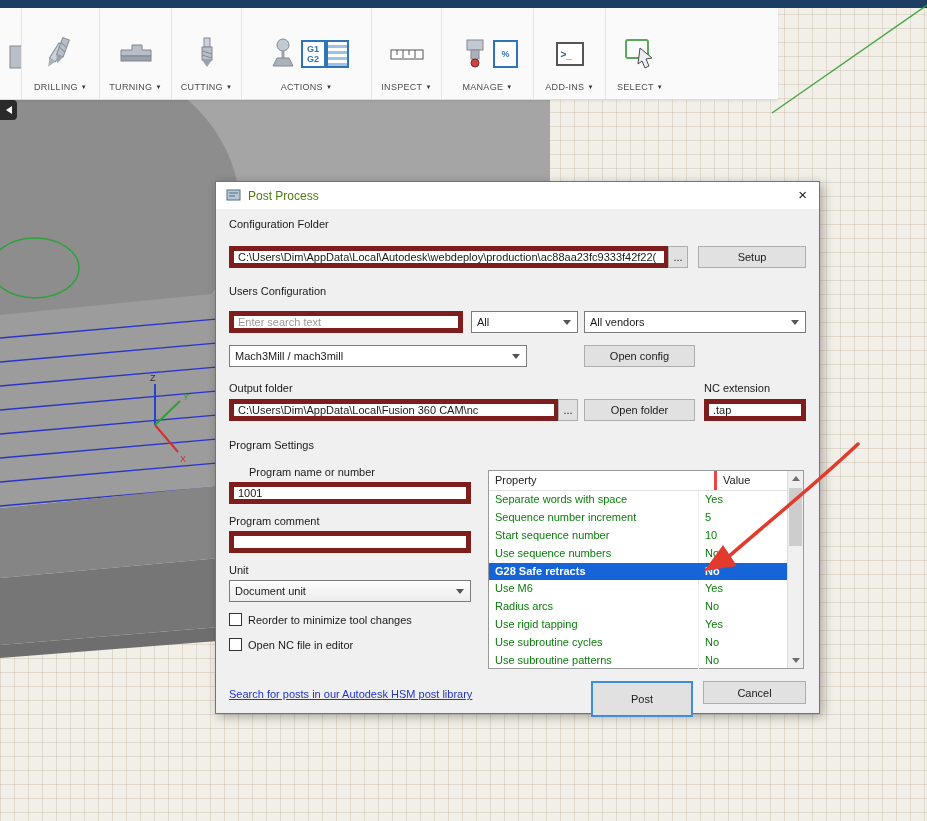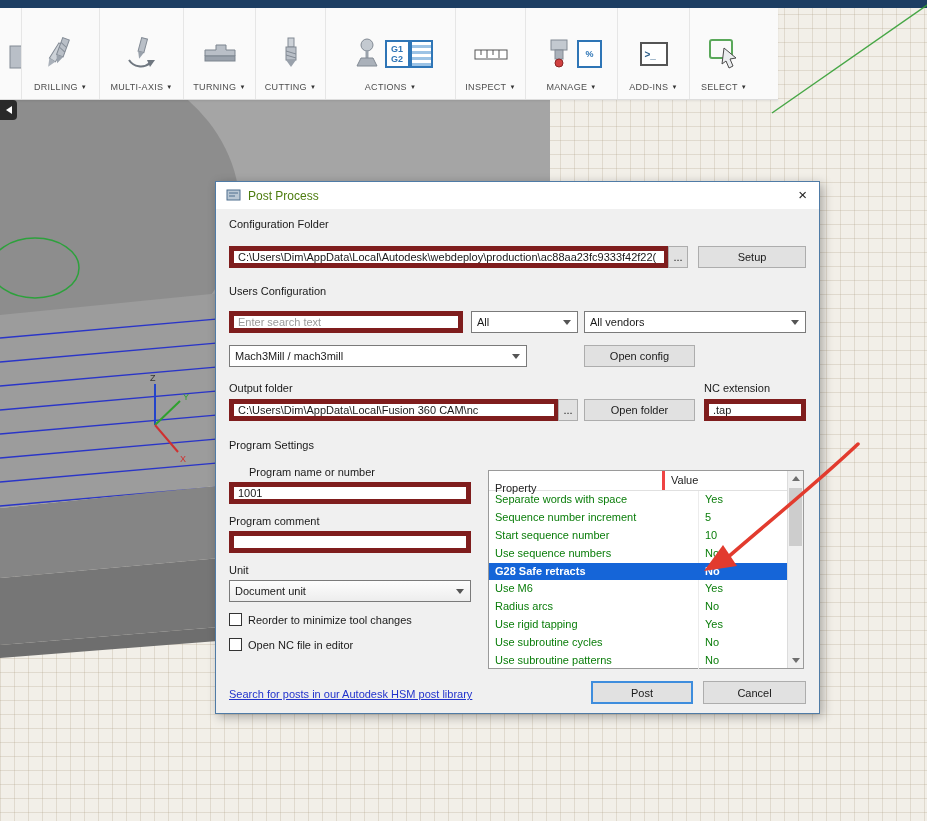--- a/index.html
+++ b/index.html
@@ -90,21 +90,21 @@
 
   .chk { position:absolute; display:flex; align-items:center; gap:6px; cursor:pointer; }
   .chk-reorder { left:13px; top:431px; }
   .chk-opennc { left:13px; top:456px; }
   .chk .box { width:13px; height:13px; background:#fff; border:1px solid #333; }
 
   
   .ptable { position:absolute; left:272px; top:288px; width:316px; height:199px; background:#fff;
     border:1px solid #9a9a9a; }
   .thead { display:flex; height:20px; border-bottom:1px solid #e0e0e0; background:#fff; }
-  .thead .hp { width:176px; padding:11px 0 0 6px; border-right:3px solid #ef4444; color:#222; }
+  .thead .hp { width:228px; padding:3px 0 0 6px; border-right:3px solid #ef4444; color:#222; }
   .thead .hv { flex:1; padding:3px 0 0 6px; color:#222; }
   .trow { display:flex; height:17.9px; line-height:17.9px; color:#0a7d0a; }
   .trow .tcell-p { width:210px; padding-left:6px; border-right:1px solid #ececec;
     overflow:hidden; white-space:nowrap; }
   .trow .tcell-v { flex:1; padding-left:6px; overflow:hidden; white-space:nowrap; }
   .trow.selected { background:#1565d8; color:#fff; font-weight:bold; }
   .trow.selected .tcell-p { border-right-color:transparent; }
   .tbody { width:298px; }
   .sbar { position:absolute; right:0; top:0; bottom:0; width:16px; background:#f0f0f0;
     border-left:1px solid #dcdcdc; }
@@ -112,21 +112,21 @@
     display:flex; align-items:center; justify-content:center; cursor:pointer; }
   .sb-up { top:0; } .sb-down { bottom:0; }
   .sb-up .tri { width:0; height:0; border-left:4px solid transparent; border-right:4px solid transparent;
     border-bottom:5px solid #6e6e6e; }
   .sb-down .tri { width:0; height:0; border-left:4px solid transparent; border-right:4px solid transparent;
     border-top:5px solid #6e6e6e; }
   .sb-thumb { position:absolute; left:1px; top:17px; width:13px; height:58px; background:#cdcdcd; cursor:pointer; }
 
   .lnk-library { position:absolute; left:13px; top:506px; color:#2233cc; text-decoration:underline;
     font-size:11px; cursor:pointer; }
-  .btn-post { left:375px; top:499px; width:102px; height:23px; border:2px solid #3e8ddd; }
+  .btn-post { left:375px; top:499px; width:102px; height:36px; border:2px solid #3e8ddd; }
   .btn-cancel { left:487px; top:499px; width:103px; height:23px; }
 
   
   .overlay-svg { position:absolute; left:0; top:0; z-index:20; pointer-events:none; }
 </style>
 </head>
 <body>
 
 <div class="grid-bg"></div>
 
@@ -184,36 +184,20 @@
           <line x1="14" y1="12" x2="21" y2="15" stroke="#828a94"></line>
         </g>
       </svg>
     </div>
     <div class="tb-label">
         <span>DRILLING</span>
         <span class="tb-caret">▼</span>
       </div>
   </div>
 
-  <div class="tb-group" style="width:84px">
-    <div class="tb-icons">
-      <svg class="ticon" width="36" height="38" viewBox="0 0 36 36">
-        <path d="M5 24 A 14 14 0 0 0 26 27" fill="none" stroke="#6f7780" stroke-width="2"></path>
-        <polygon points="26,31 31,24 23,24" fill="#6f7780"></polygon>
-        <g transform="rotate(15 18 12)">
-          <rect x="15" y="2" width="6" height="14" fill="#b9bfc7" stroke="#828a94"></rect>
-          <polygon points="15,16 21,16 18,23" fill="#99a1ab"></polygon>
-        </g>
-      </svg>
-    </div>
-    <div class="tb-label">
-        <span>MULTI-AXIS</span>
-        <span class="tb-caret">▼</span>
-      </div>
-  </div>
 
   <div class="tb-group" style="width:72px">
     <div class="tb-icons">
       <svg class="ticon" width="36" height="38" viewBox="0 0 36 36">
         <polygon points="3,20 3,14 14,14 14,9 24,9 24,14 33,14 33,20" fill="#b9bfc7" stroke="#7d858f"></polygon>
         <rect x="3" y="20" width="30" height="5" fill="#99a1ab" stroke="#7d858f"></rect>
       </svg>
     </div>
     <div class="tb-label">
         <span>TURNING</span>

